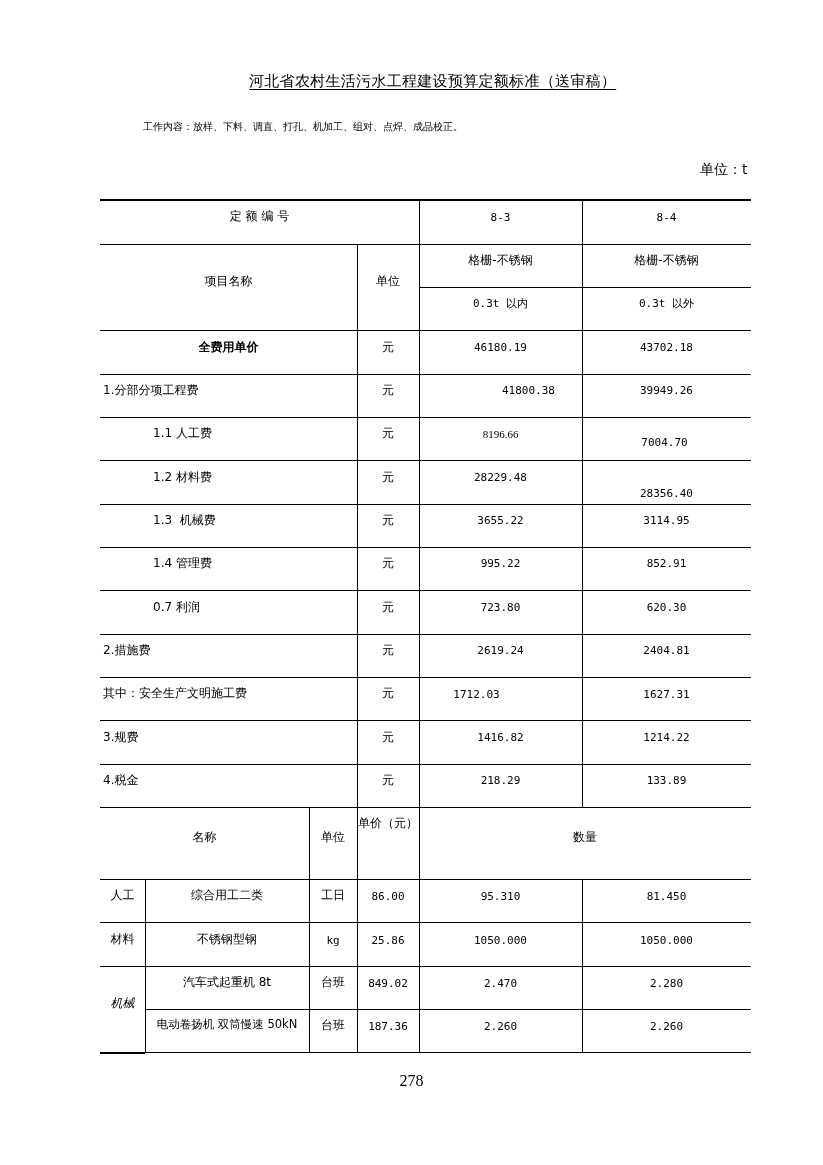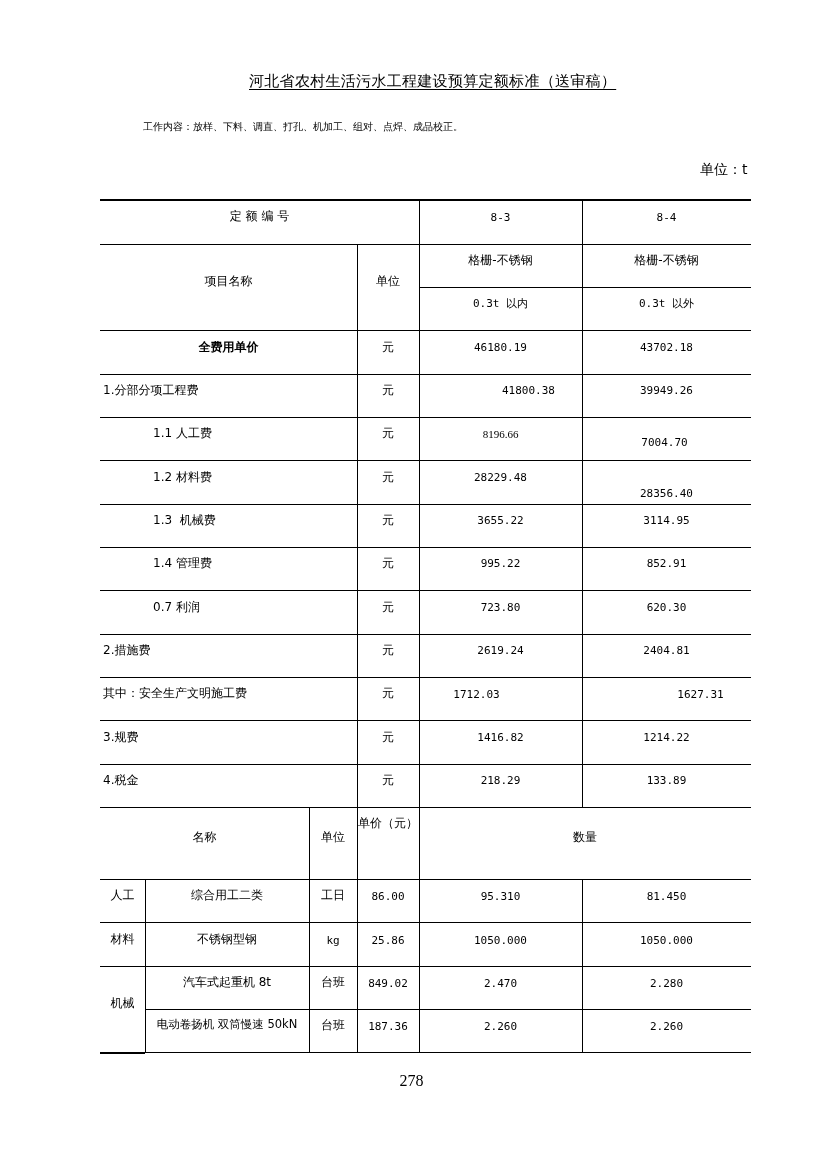--- a/index.html
+++ b/index.html
@@ -11,21 +11,21 @@
   .unit { position: absolute; left: 700px; top: 161px; font-size: 14px; white-space: nowrap; }
   .pagenum { position: absolute; left: 0; width: 823px; top: 1072px; text-align: center;
              font-size: 16px; font-family: "Liberation Serif", serif; }
   .hl { position: absolute; height: 1px; background: #000; }
   .vl { position: absolute; width: 1px; background: #000; }
   .cell { position: absolute; display: flex; align-items: flex-start; justify-content: center;
           font-size: 12px; white-space: nowrap; }
   .num { font-family: "DejaVu Sans Mono", monospace; font-size: 11px; }
   .left { justify-content: flex-start; }
   .bold { font-weight: bold; }
-  .vcenter { align-items: center; }
+  .vcenter { align-items: center; font-style: italic; }
 </style>
 </head>
 <body>
 
 <div class="title">河北省农村生活污水工程建设预算定额标准（送审稿）</div>
 <div class="work">工作内容：放样、下料、调直、打孔、机加工、组对、点焊、成品校正。</div>
 <div class="unit">单位：t</div>
 
 <div>
 
@@ -105,21 +105,21 @@
   <div class="cell num" style="left:582px;width:169px;top:601px;">620.30</div>
 
   <div class="cell left" style="left:103px;width:254px;top:642px;">2.措施费</div>
   <div class="cell" style="left:357px;width:62px;top:642px;">元</div>
   <div class="cell num" style="left:419px;width:163px;top:644px;">2619.24</div>
   <div class="cell num" style="left:582px;width:169px;top:644px;">2404.81</div>
 
   <div class="cell left" style="left:103px;width:254px;top:685px;">其中：安全生产文明施工费</div>
   <div class="cell" style="left:357px;width:62px;top:685px;">元</div>
   <div class="cell num" style="left:395px;width:163px;top:688px;">1712.03</div>
-  <div class="cell num" style="left:582px;width:169px;top:688px;margin-left:34px;">1627.31</div>
+  <div class="cell num" style="left:582px;width:169px;top:688px;">1627.31</div>
 
   <div class="cell left" style="left:103px;width:254px;top:729px;">3.规费</div>
   <div class="cell" style="left:357px;width:62px;top:729px;">元</div>
   <div class="cell num" style="left:419px;width:163px;top:731px;">1416.82</div>
   <div class="cell num" style="left:582px;width:169px;top:731px;">1214.22</div>
 
   <div class="cell left" style="left:103px;width:254px;top:772px;">4.税金</div>
   <div class="cell" style="left:357px;width:62px;top:772px;">元</div>
   <div class="cell num" style="left:419px;width:163px;top:774px;">218.29</div>
   <div class="cell num" style="left:582px;width:169px;top:774px;">133.89</div>

